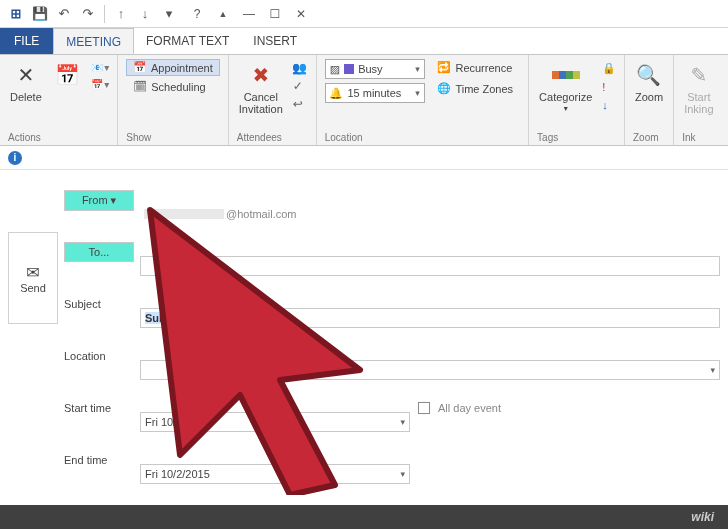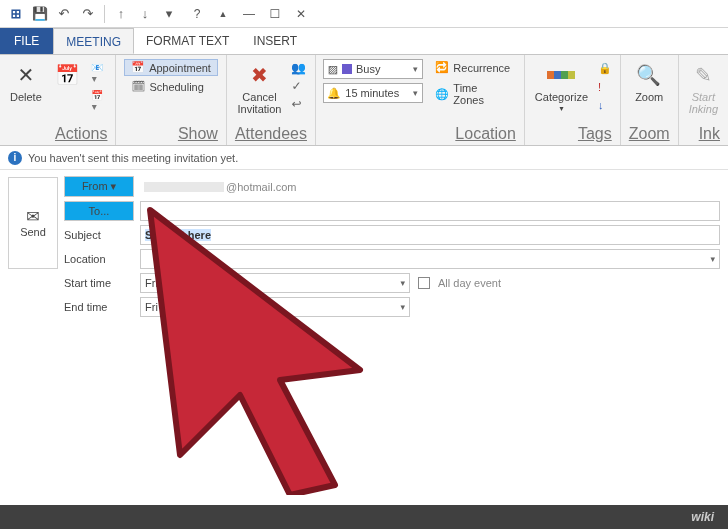--- a/index.html
+++ b/index.html
@@ -17,41 +17,41 @@
   
   .tabstrip { height: 26px; display: flex; align-items: flex-end; font-size: 12px; }
   .filetab { background: #2b579a; color: #fff; height: 26px; line-height: 26px; padding: 0 14px; font-size: 12px; }
   .ribtab { height: 26px; line-height: 26px; padding: 0 12px; color: #444; text-align: center; }
   .ribtab.active { color: #2b579a; border: 1px solid #c5c5c5; border-bottom: 1px solid #f3f3f3; background: #f3f3f3; }
 
   
   .ribbon { height: 92px; background: #f3f3f3; border-top: 1px solid #c5c5c5; border-bottom: 1px solid #c5c5c5; display: flex; font-size: 11px; color: #444; }
   .group { border-right: 1px solid #d4d4d4; padding: 4px 8px 2px 8px; display: flex; flex-direction: column; justify-content: space-between; align-items: center; }
   .group-body { display: flex; align-items: flex-start; gap: 8px; flex: 1; }
-  .group-label { font-size: 16px; color: #777; text-align: right; width: 100%; padding-top: 1px; text-decoration: underline; }
+  .group-label { font-size: 10px; color: #777; text-align: left; width: 100%; padding-top: 1px; }
   .vbtn { display: flex; flex-direction: column; align-items: center; gap: 2px; padding: 2px; line-height: 1.1; text-align: center; }
   .vbtn .ic { width: 28px; height: 28px; display: flex; align-items: center; justify-content: center; font-size: 20px; }
   .hbtn { display: flex; align-items: center; gap: 4px; padding: 1px 6px; border: 1px solid transparent; }
   .hbtn.sel { background: #d5e1f2; border: 1px solid #a3bde3; }
   .stack { display: flex; flex-direction: column; gap: 2px; }
   .combo { border: 1px solid #ababab; background: #fff; height: 20px; display: flex; align-items: center; padding: 0 4px; font-size: 11px; gap: 4px; }
   .combo .dd { margin-left: auto; font-size: 9px; color: #666; }
   .sq { width: 10px; height: 10px; background: #6a5acd; display: inline-block; }
 
   
   .infobar { height: 24px; display: flex; align-items: center; gap: 6px; padding: 0 8px; font-size: 11px; color: #555; border-bottom: 1px solid #e1e1e1; }
   .infobar .iicon { width: 14px; height: 14px; border-radius: 50%; background: #2b72c0; color: #fff; font-size: 10px; display: flex; align-items: center; justify-content: center; font-weight: bold; }
 
   
   .formwrap { padding: 6px 8px; }
   .formgrid { display: grid; grid-template-columns: 50px 70px 1fr; gap: 4px 6px; align-items: center; font-size: 11px; color: #444; }
   .sendcol { grid-row: 1 / span 4; display: flex; flex-direction: column; align-items: center; justify-content: center; border: 1px solid #d0d0d0; height: 92px; }
-  .labelbtn { border: 1px solid #c9c9c9; background: #0ea5e9; padding: 3px 6px; font-size: 11px; text-align: center; }
+  .labelbtn { border: 1px solid #c9c9c9; background: #5eead4; padding: 3px 6px; font-size: 11px; text-align: center; }
   .plain-label { font-size: 11px; }
-  .field { border: 1px solid #c9c9c9; height: 20px; padding: 0 4px; font-size: 11px; background: #fff; display: flex; align-items: center; }
+  .field { border: 1px solid #c9c9c9; height: 20px; padding: 0 4px; font-size: 11px; background: #fff; display: flex; align-items: center; margin-top: 28px; }
   .field.drop { position: relative; }
   .field.drop::after { content: "▾"; position: absolute; right: 4px; font-size: 9px; color: #666; }
   .half { display: flex; align-items: center; gap: 8px; }
   .datew { width: 270px; }
   .chk { width: 12px; height: 12px; border: 1px solid #888; display: inline-block; }
   .subj-sel { background: #cce4ff; color: #333; font-weight: 600; }
 
   
   .cursor { position: absolute; left: 130px; top: 195px; width: 260px; height: 300px; pointer-events: none; }
 
@@ -198,31 +198,30 @@
         <span>Zoom</span>
       </div>
     </div>
     <div class="group-label">Zoom</div>
   </div>
 
   <div class="group" style="border-right:none;">
     <div class="group-body">
       <div class="vbtn" style="color:#aaa;">
         <div class="ic">✎</div>
-        <span style="white-space:pre-line;font-style:italic;">Start
+        <span style="white-space:pre-line;">Start
 Inking</span>
       </div>
     </div>
     <div class="group-label">Ink</div>
   </div>
 </div>
 
 <div class="infobar">
   <div class="iicon">i</div>
-  <span>You haven't sent this meeting invitation yet.</span>
 </div>
 
 <div class="formwrap">
   <div class="formgrid">
     <div class="sendcol">
       <div style="font-size:16px;">✉</div>
       <div>Send</div>
     </div>
 
     <div class="labelbtn">From ▾</div>

